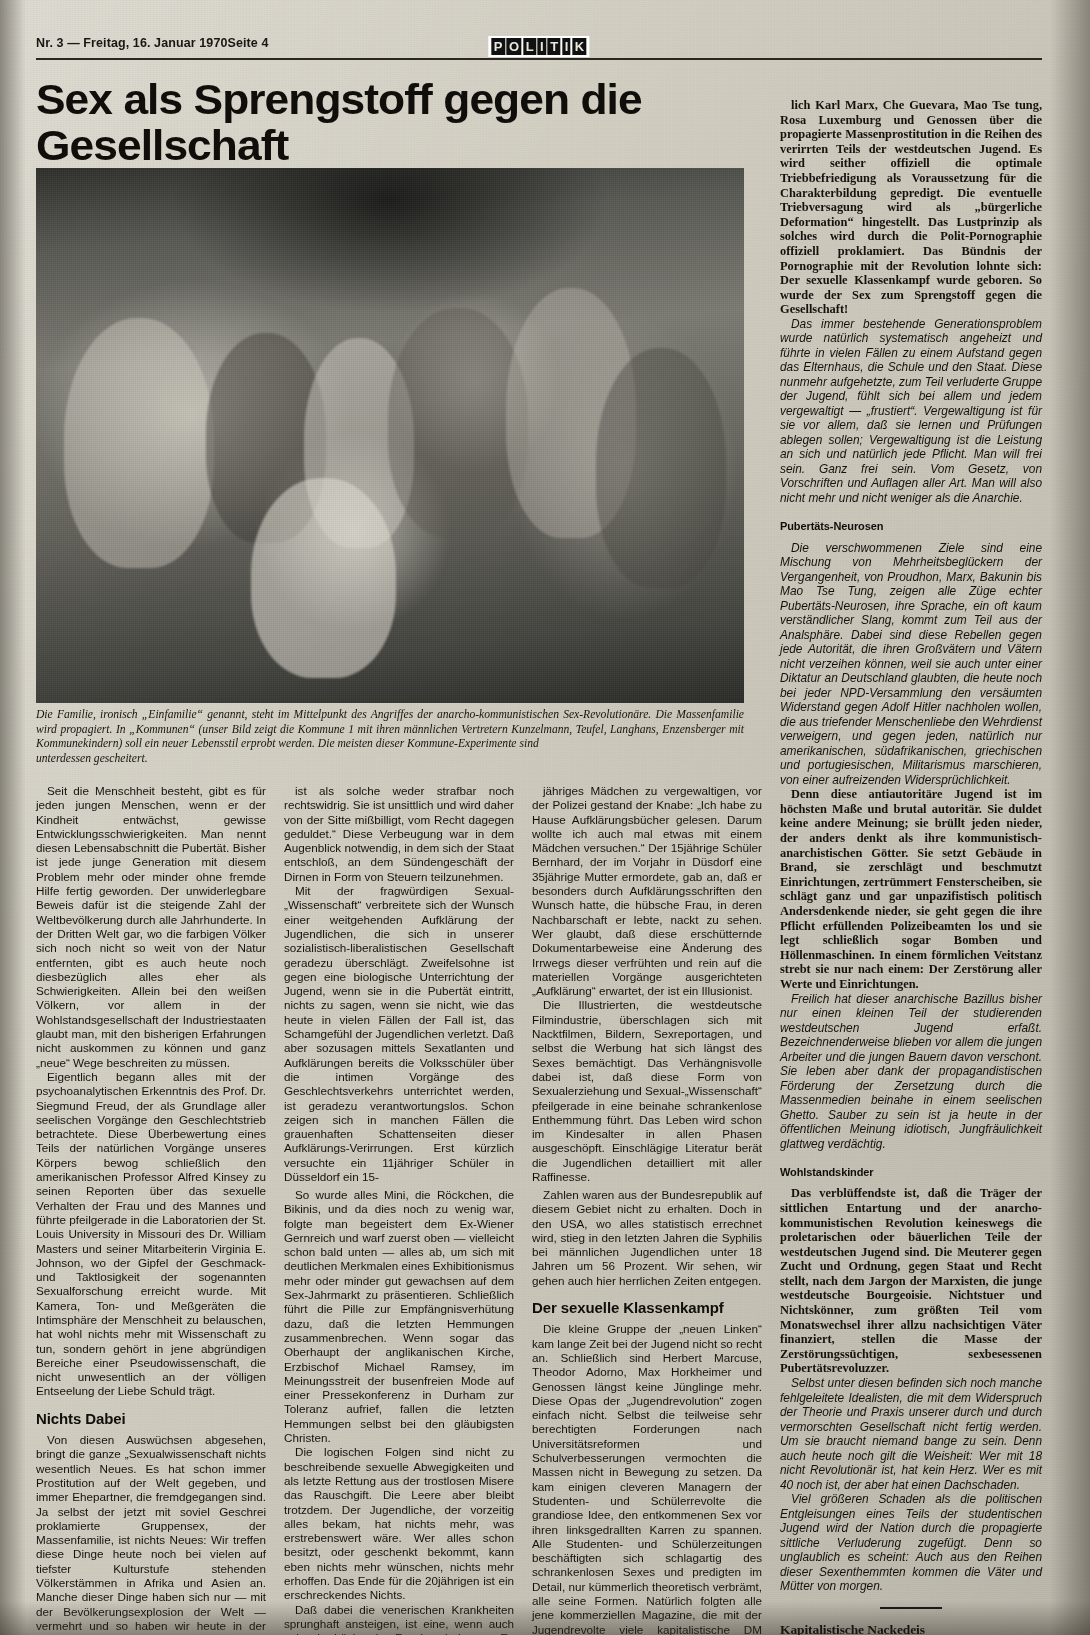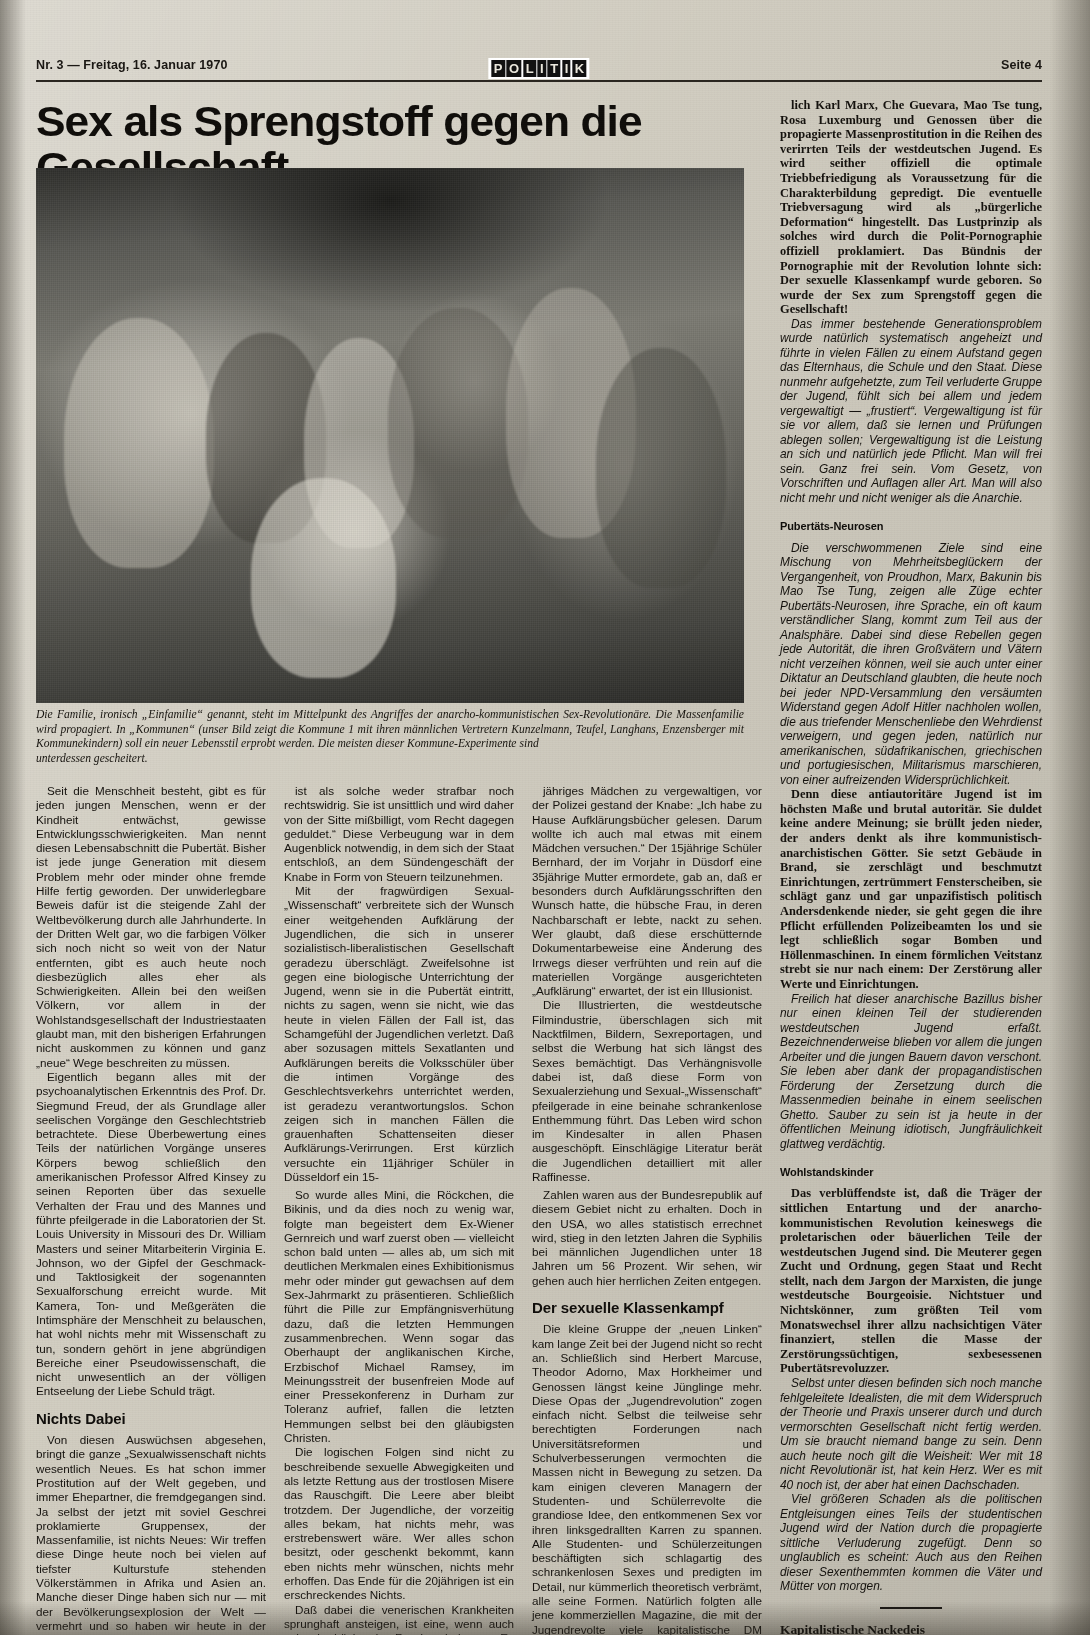--- a/index.html
+++ b/index.html
@@ -51,22 +51,20 @@
     width: 1006px;
     height: 1570px;
   }
 
   
   .masthead {
     position: relative;
     height: 30px;
     display: flex;
     align-items: flex-start;
-    justify-content: space-between;
-    margin-top: 22px;
   }
   .issue-line, .page-no {
     font-size: 12.5px;
     font-weight: bold;
     letter-spacing: .1px;
     color: #1a1713;
   }
   .politik-badge {
     position: absolute;
     left: 50%;
@@ -270,21 +268,21 @@
 
     <div class="col col-1">
       <p>Seit die Menschheit besteht, gibt es für jeden jungen Menschen, wenn er der Kindheit entwächst, gewisse Entwicklungsschwierigkeiten. Man nennt diesen Lebensabschnitt die Pubertät. Bisher ist jede junge Generation mit diesem Problem mehr oder minder ohne fremde Hilfe fertig geworden. Der unwiderlegbare Beweis dafür ist die steigende Zahl der Weltbevölkerung durch alle Jahrhunderte. In der Dritten Welt gar, wo die farbigen Völker sich noch nicht so weit von der Natur entfernten, gibt es auch heute noch diesbezüglich alles eher als Schwierigkeiten. Allein bei den weißen Völkern, vor allem in der Wohlstandsgesellschaft der Industriestaaten glaubt man, mit den bisherigen Erfahrungen nicht auskommen zu können und ganz „neue“ Wege beschreiten zu müssen.</p>
       <p>Eigentlich begann alles mit der psychoanalytischen Erkenntnis des Prof. Dr. Siegmund Freud, der als Grundlage aller seelischen Vorgänge den Geschlechtstrieb betrachtete. Diese Überbewertung eines Teils der natürlichen Vorgänge unseres Körpers bewog schließlich den amerikanischen Professor Alfred Kinsey zu seinen Reporten über das sexuelle Verhalten der Frau und des Mannes und führte pfeilgerade in die Laboratorien der St. Louis University in Missouri des Dr. William Masters und seiner Mitarbeiterin Virginia E. Johnson, wo der Gipfel der Geschmack- und Taktlosigkeit der sogenannten Sexualforschung erreicht wurde. Mit Kamera, Ton- und Meßgeräten die Intimsphäre der Menschheit zu belauschen, hat wohl nichts mehr mit Wissenschaft zu tun, sondern gehört in jene abgründigen Bereiche einer Pseudowissenschaft, die nicht unwesentlich an der völligen Entseelung der Liebe Schuld trägt.</p>
       <div class="sec-head">Nichts Dabei</div>
       <p>Von diesen Auswüchsen abgesehen, bringt die ganze „Sexualwissenschaft nichts wesentlich Neues. Es hat schon immer Prostitution auf der Welt gegeben, und immer Ehepartner, die fremdgegangen sind. Ja selbst der jetzt mit soviel Geschrei proklamierte Gruppensex, der Massenfamilie, ist nichts Neues: Wir treffen diese Dinge heute noch bei vielen auf tiefster Kulturstufe stehenden Völkerstämmen in Afrika und Asien an. Manche dieser Dinge haben sich nur — mit der Bevölkerungsexplosion der Welt — vermehrt und so haben wir heute in der Bundesrepublik rund 60 000 Prostituierte (Kenner behaupten sogar, illegal würden sich mindestens noch einmal 120 000 Damen des ambulanten Gewerbes tummeln); in den USA gibt es derer sogar zwei Millionen.</p>
 
     </div>
 
     <div class="col col-2">
-      <p>ist als solche weder strafbar noch rechtswidrig. Sie ist unsittlich und wird daher von der Sitte mißbilligt, vom Recht dagegen geduldet.“ Diese Verbeugung war in dem Augenblick notwendig, in dem sich der Staat entschloß, an dem Sündengeschäft der Knabe in Form von Steuern teilzunehmen.</p>
+      <p>ist als solche weder strafbar noch rechtswidrig. Sie ist unsittlich und wird daher von der Sitte mißbilligt, vom Recht dagegen geduldet.“ Diese Verbeugung war in dem Augenblick notwendig, in dem sich der Staat entschloß, an dem Sündengeschäft der Dirnen in Form von Steuern teilzunehmen.</p>
       <p>Mit der fragwürdigen Sexual-„Wissenschaft“ verbreitete sich der Wunsch einer weitgehenden Aufklärung der Jugendlichen, die sich in unserer sozialistisch-liberalistischen Gesellschaft geradezu überschlägt. Zweifelsohne ist gegen eine biologische Unterrichtung der Jugend, wenn sie in die Pubertät eintritt, nichts zu sagen, wenn sie nicht, wie das heute in vielen Fällen der Fall ist, das Schamgefühl der Jugendlichen verletzt. Daß aber sozusagen mittels Sexatlanten und Aufklärungen bereits die Volksschüler über die intimen Vorgänge des Geschlechtsverkehrs unterrichtet werden, ist geradezu verantwortungslos. Schon zeigen sich in manchen Fällen die grauenhaften Schattenseiten dieser Aufklärungs-Verirrungen. Erst kürzlich versuchte ein 11jähriger Schüler in Düsseldorf ein 15-</p>
     </div>
 
     <div class="col col-3">
       <p>jähriges Mädchen zu vergewaltigen, vor der Polizei gestand der Knabe: „Ich habe zu Hause Aufklärungsbücher gelesen. Darum wollte ich auch mal etwas mit einem Mädchen versuchen.“ Der 15jährige Schüler Bernhard, der im Vorjahr in Düsdorf eine 35jährige Mutter ermordete, gab an, daß er besonders durch Aufklärungsschriften den Wunsch hatte, die hübsche Frau, in deren Nachbarschaft er lebte, nackt zu sehen. Wer glaubt, daß diese erschütternde Dokumentarbeweise eine Änderung des Irrwegs dieser verfrühten und rein auf die materiellen Vorgänge ausgerichteten „Aufklärung“ erwartet, der ist ein Illusionist.</p>
       <p>Die Illustrierten, die westdeutsche Filmindustrie, überschlagen sich mit Nacktfilmen, Bildern, Sexreportagen, und selbst die Werbung hat sich längst des Sexes bemächtigt. Das Verhängnisvolle dabei ist, daß diese Form von Sexualerziehung und Sexual-„Wissenschaft“ pfeilgerade in eine beinahe schrankenlose Enthemmung führt. Das Leben wird schon im Kindesalter in allen Phasen ausgeschöpft. Einschlägige Literatur berät die Jugendlichen detailliert mit aller Raffinesse.</p>
     </div>
 
 
     <div class="col col-2b">

